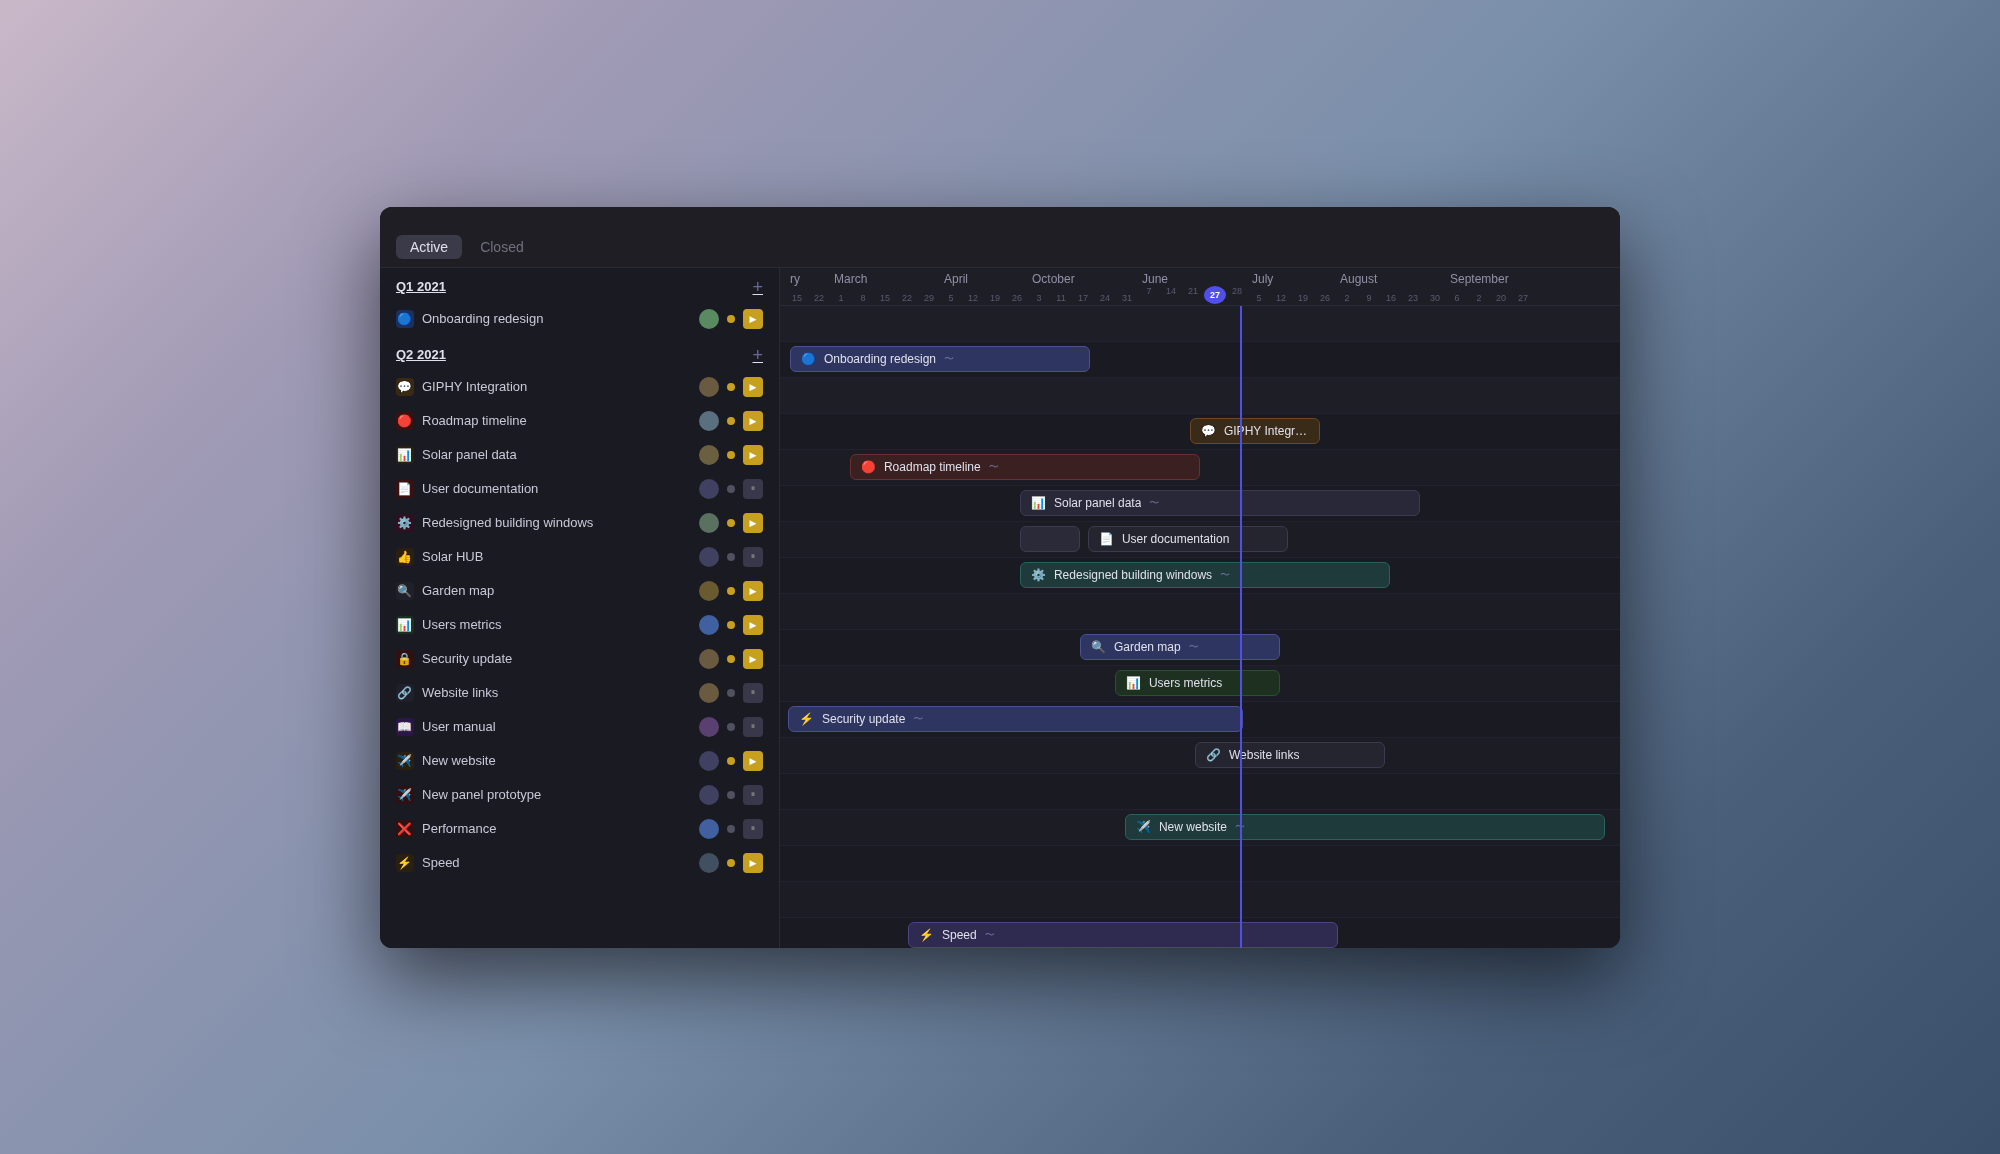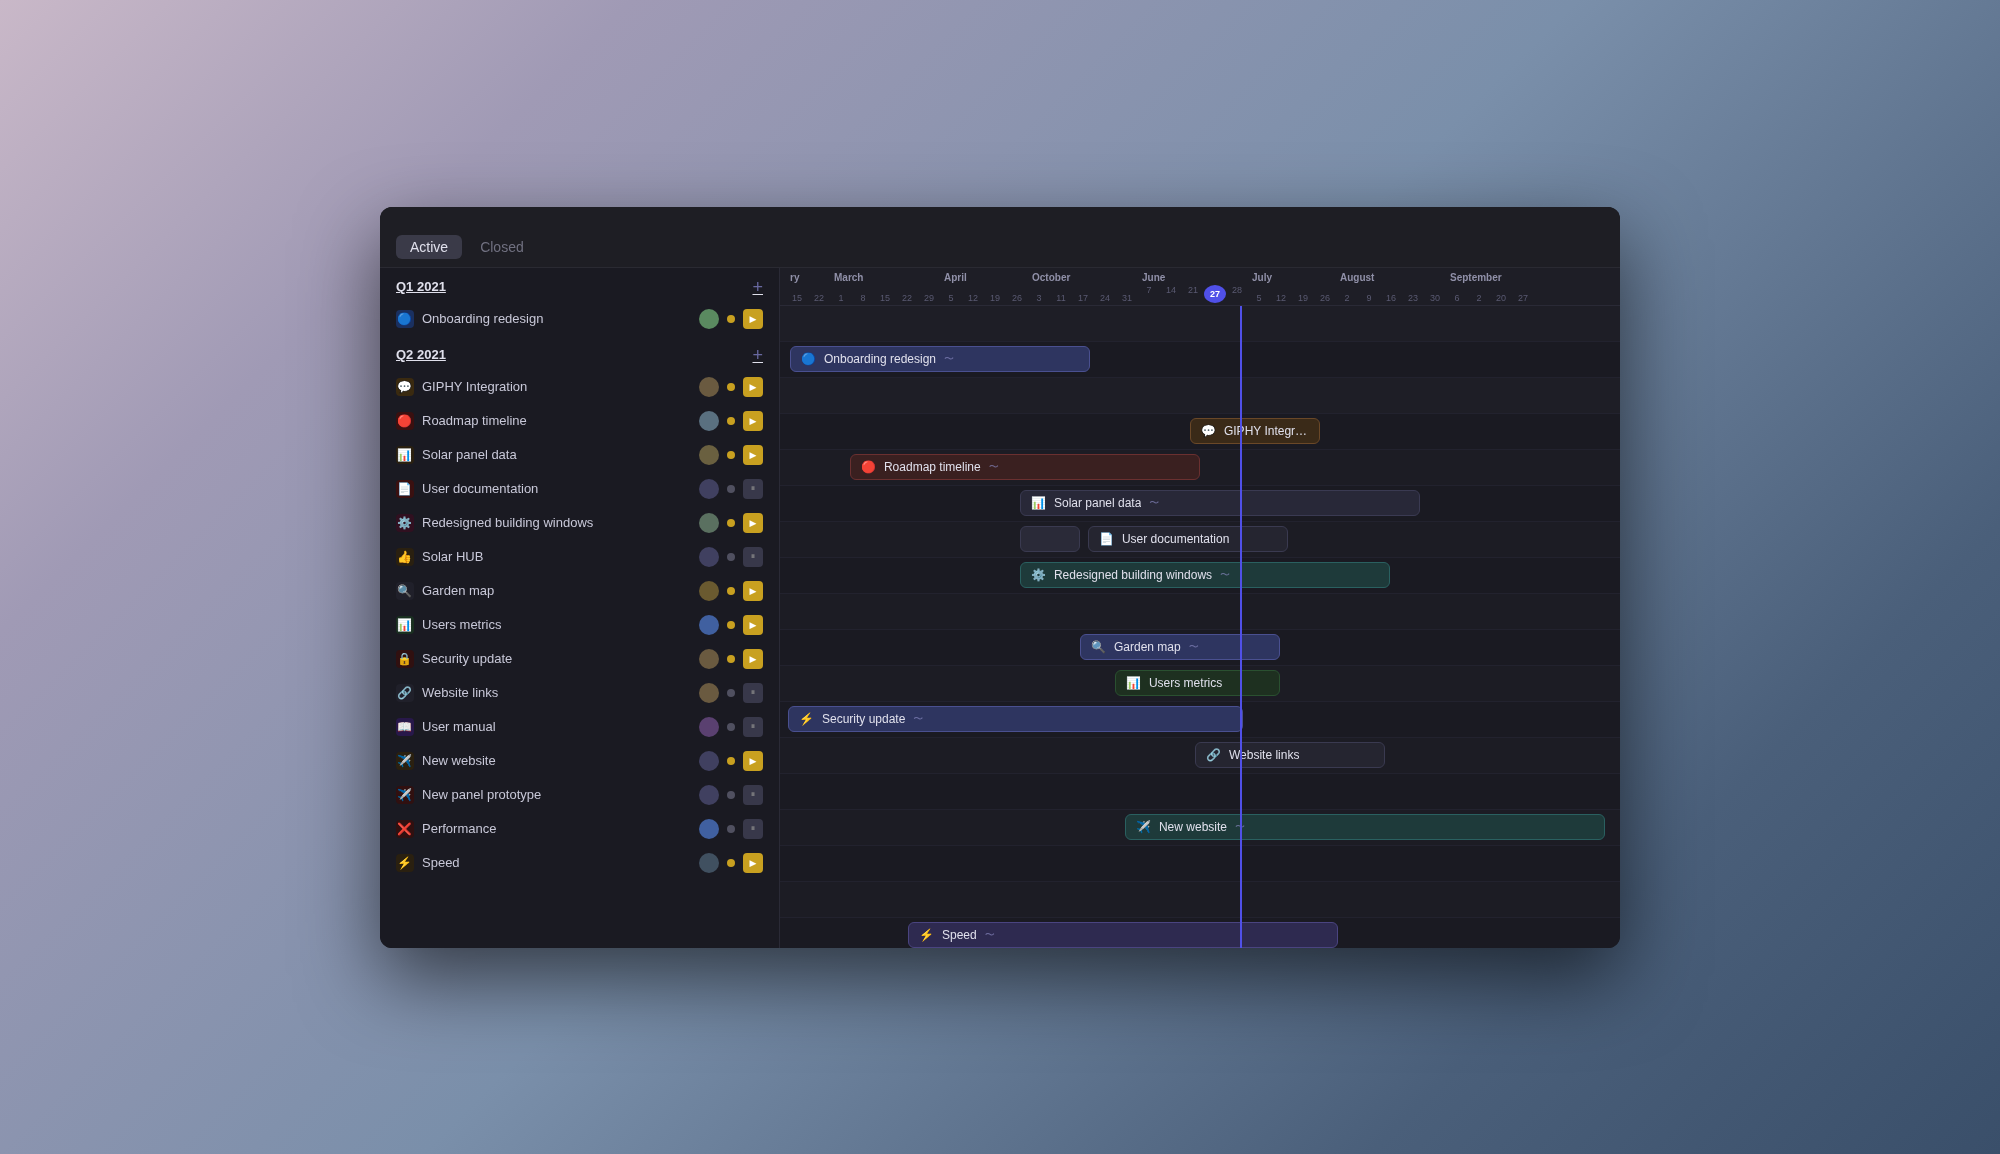--- a/index.html
+++ b/index.html
@@ -209,22 +209,22 @@
     .month-segment {
       display: flex;
       flex-direction: column;
       align-items: flex-start;
       justify-content: space-between;
       padding: 4px 2px 2px;
       flex-shrink: 0;
     }
     .month-label {
       color: #9090a8;
-      font-size: 10px;
-      font-weight: 700;
+      font-size: 12px;
+      font-weight: 400;
       padding-left: 4px;
     }
     .days-row {
       display: flex;
     }
     .day-num {
       color: #5a5a72;
       font-size: 9px;
       width: 22px;
       text-align: center;

